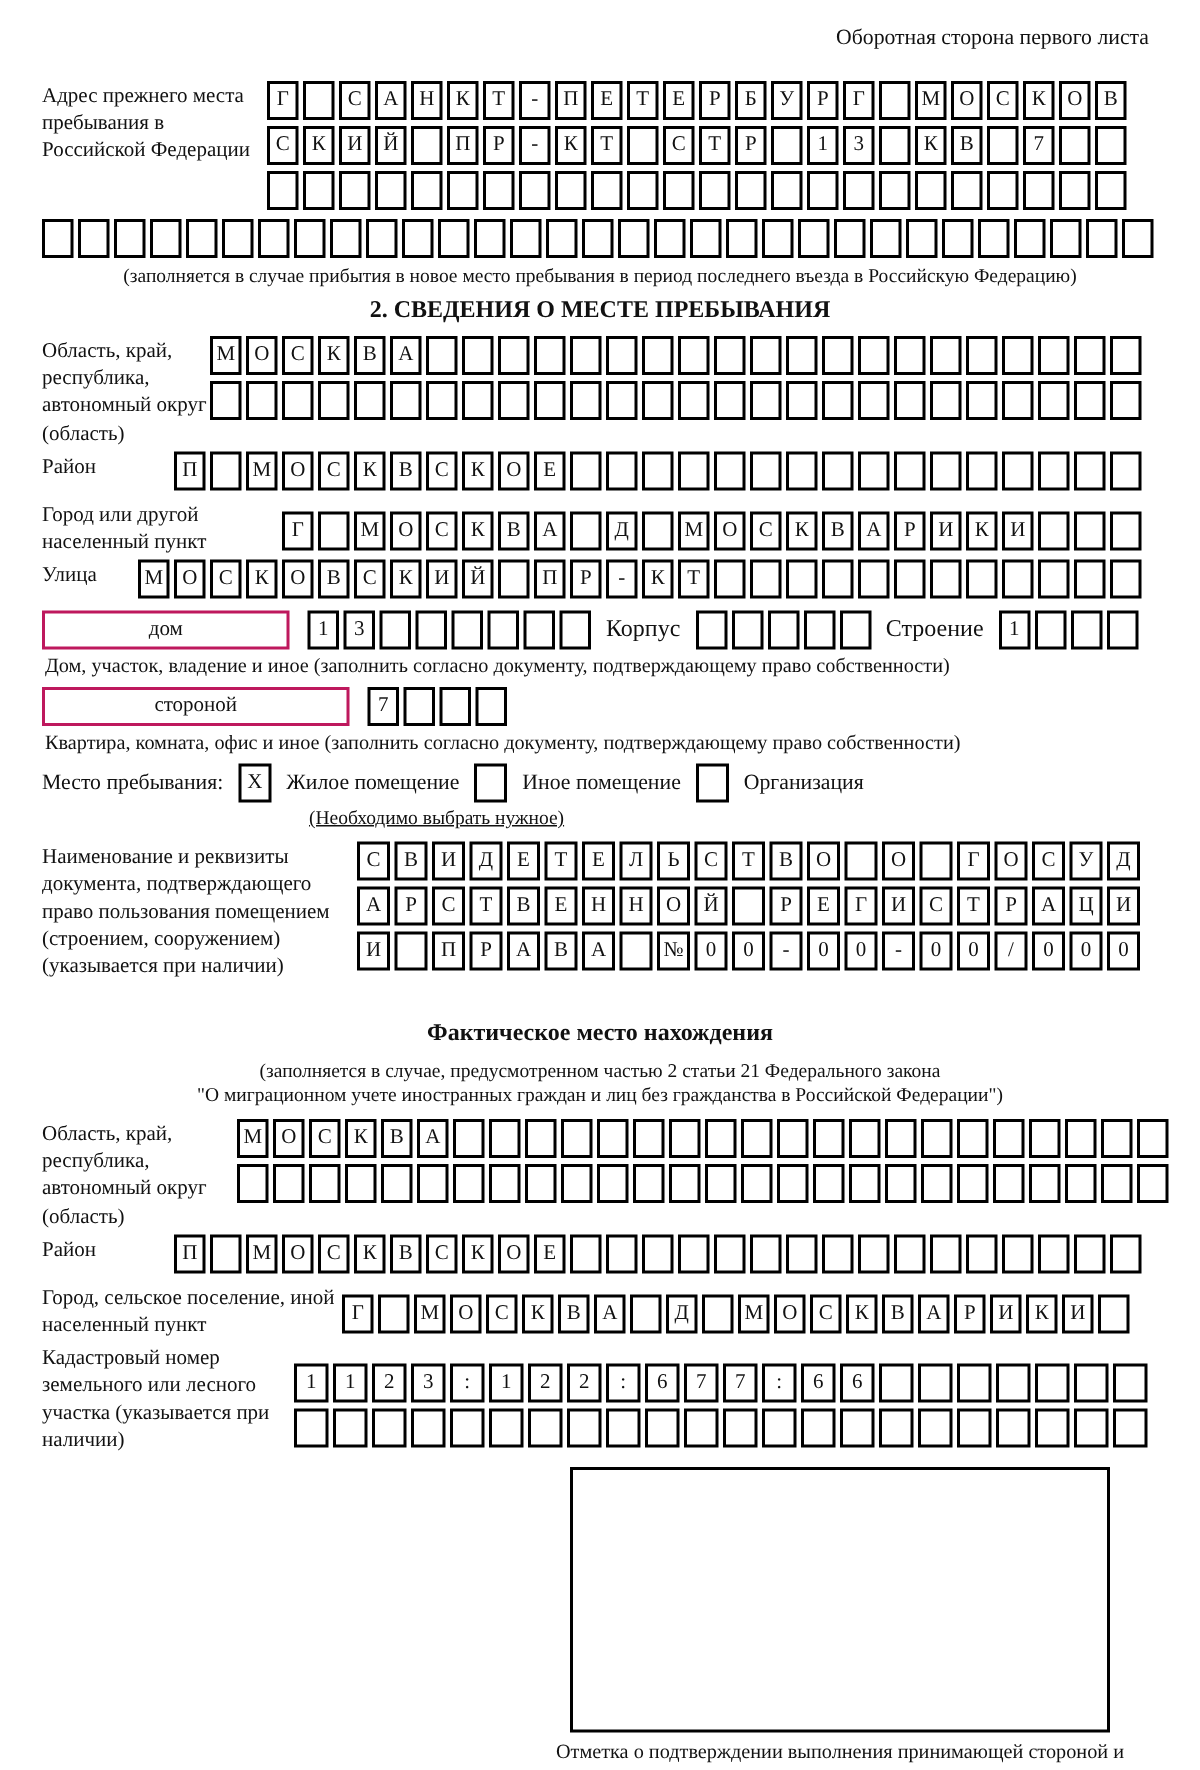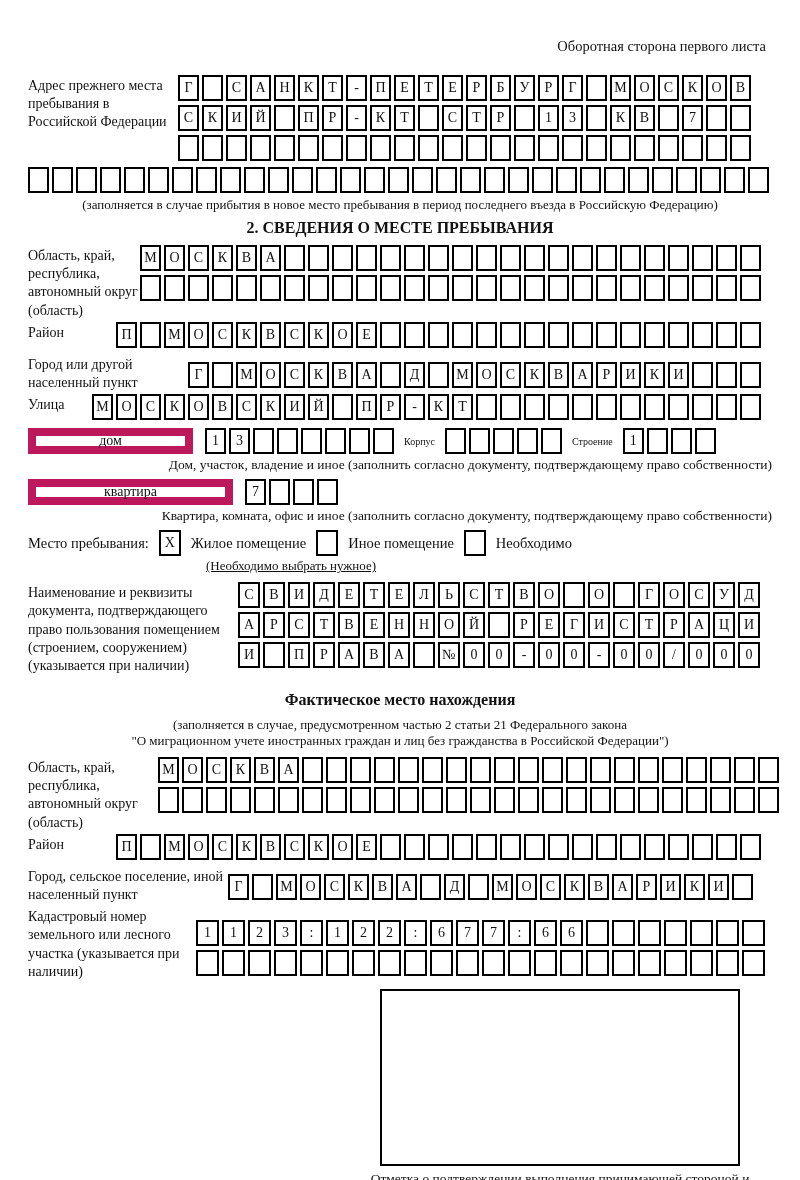--- a/index.html
+++ b/index.html
@@ -1,48 +1,48 @@
 <!DOCTYPE html>
 <html><head>
 <meta charset="utf-8">
 <style>
   html,body{margin:0;padding:0;}
   body{
     width:800px;height:1180px;background:#ffffff;color:#111;
     font-family:"Liberation Serif", serif;
     box-sizing:border-box;padding:10px 28px 0 28px;overflow:hidden;
   }
-  .hdr-note{text-align:right;font-size:14.5px;margin:28px 6px 20px 0;}
+  .hdr-note{text-align:right;font-size:14.5px;margin:7px 6px 20px 0;}
   
   .cellrow{display:flex;gap:3px;margin-bottom:4px;}
   .cell{
     box-sizing:border-box;flex:0 0 21px;width:21px;height:26px;
     border:2px solid #000;display:inline-flex;align-items:center;justify-content:center;
     font-size:14px;line-height:1;background:#fff;
   }
   .doc .cell{flex-basis:22px;width:22px;}
   .cad .cell{flex-basis:23px;width:23px;}
   .field{display:flex;margin-bottom:2px;}
   .field.vcenter{align-items:flex-end;}
   .flabel{font-size:14px;line-height:1.3;flex-shrink:0;padding-top:2px;}
   .w150{width:150px;} .w112{width:112px;} .w88{width:88px;} .w64{width:64px;}
   .w160{width:160px;} .w210{width:210px;} .w130{width:130px;} .w200{width:200px;} .w168{width:168px;}
   .rows{flex:1;}
   .caption{font-size:13px;text-align:center;margin:2px 0 4px 0;}
-  .caption-left{font-size:13.5px;text-align:right;margin:3px 0 6px 2px;}
+  .caption-left{font-size:13.5px;text-align:left;margin:3px 0 6px 2px;}
   .sec-title{font-size:16px;font-weight:bold;text-align:center;margin:6px 0 8px 0;}
   
   .house-row{display:flex;align-items:center;gap:4px;margin:4px 0 2px 0;}
   .namedbox{
-    box-sizing:border-box;border:8px solid #be185d;height:26px;display:inline-flex;
+    box-sizing:border-box;border:2px solid #be185d;height:26px;display:inline-flex;
     align-items:center;justify-content:center;font-size:14px;
   }
   .box-dom{width:165px;margin-right:8px;}
   .box-kv{width:205px;margin-right:8px;}
-  .inline-lbl{font-size:10px;margin:0 6px;}
+  .inline-lbl{font-size:16px;margin:0 6px;}
   
   .stayrow{display:flex;align-items:center;margin:6px 0 2px 0;font-size:14.5px;}
   .bx{
     box-sizing:border-box;width:22px;height:26px;border:2px solid #000;
     display:inline-flex;align-items:center;justify-content:center;font-size:14px;margin:0 10px;
   }
   .stay-note{font-size:13px;margin:2px 0 8px 178px;text-decoration:underline;}
   
   .fact-cap{font-size:13px;text-align:center;margin:0;}
   
@@ -364,38 +364,38 @@
   <div class="cellrow" style="margin-bottom:0">
       <span class="cell">1</span>
       <span class="cell"></span>
       <span class="cell"></span>
       <span class="cell"></span>
     </div>
 </div>
 <div class="caption-left">Дом, участок, владение и иное (заполнить согласно документу, подтверждающему право собственности)</div>
 
 <div class="house-row">
-  <div class="namedbox box-kv">квартира</div>
+  <div class="namedbox box-kv">стороной</div>
   <div class="cellrow" style="margin-bottom:0">
       <span class="cell">7</span>
       <span class="cell"></span>
       <span class="cell"></span>
       <span class="cell"></span>
     </div>
 </div>
 <div class="caption-left">Квартира, комната, офис и иное (заполнить согласно документу, подтверждающему право собственности)</div>
 
 <div class="stayrow">
   <span>Место пребывания:</span>
   <span class="bx">X</span>
   <span>Жилое помещение</span>
   <span class="bx"></span>
   <span>Иное помещение</span>
   <span class="bx"></span>
-  <span>Необходимо</span>
+  <span>Организация</span>
 </div>
 <div class="stay-note">(Необходимо выбрать нужное)</div>
 
 <div class="field doc">
   <div class="flabel w210">Наименование и реквизиты документа, подтверждающего право пользования помещением (строением, сооружением) (указывается при наличии)</div>
   <div class="rows">
     <div class="cellrow">
         <span class="cell">С</span>
         <span class="cell">В</span>
         <span class="cell">И</span>
@@ -460,21 +460,21 @@
         <span class="cell">0</span>
         <span class="cell">0</span>
         <span class="cell">/</span>
         <span class="cell">0</span>
         <span class="cell">0</span>
         <span class="cell">0</span>
       </div>
   </div>
 </div>
 
-<div class="sec-title" style="margin-top:16px">Фактическое место нахождения</div>
+<div class="sec-title" style="margin-top:26px">Фактическое место нахождения</div>
 <div class="fact-cap">(заполняется в случае, предусмотренном частью 2 статьи 21 Федерального закона</div>
 <div class="fact-cap" style="margin-bottom:8px">"О миграционном учете иностранных граждан и лиц без гражданства в Российской Федерации")</div>
 
 <div class="field">
   <div class="flabel w130">Область, край, республика, автономный округ (область)</div>
   <div class="rows">
     <div class="cellrow">
         <span class="cell">М</span>
         <span class="cell">О</span>
         <span class="cell">С</span>

